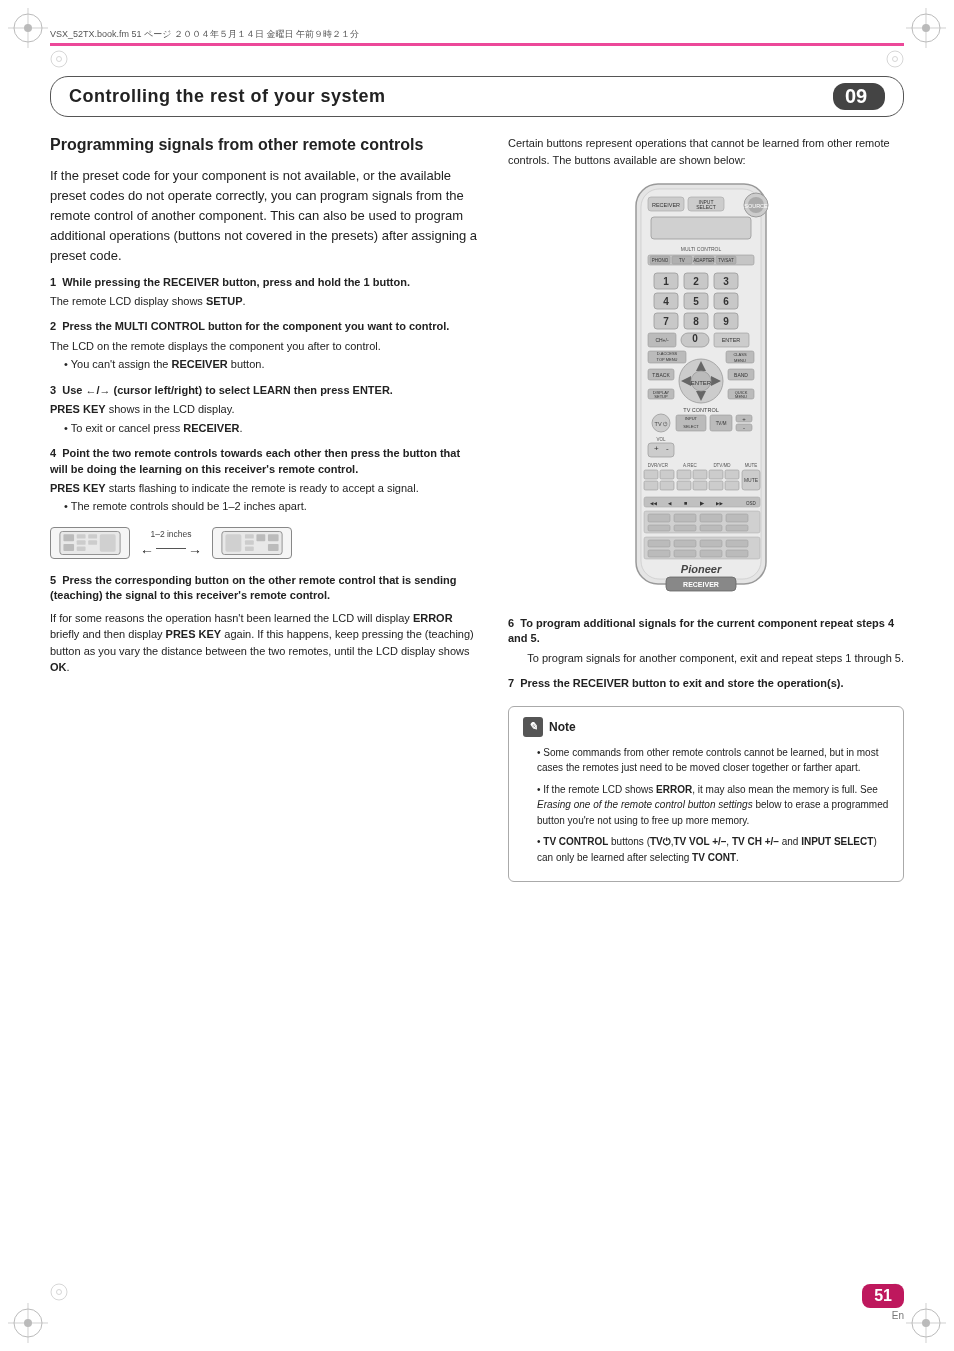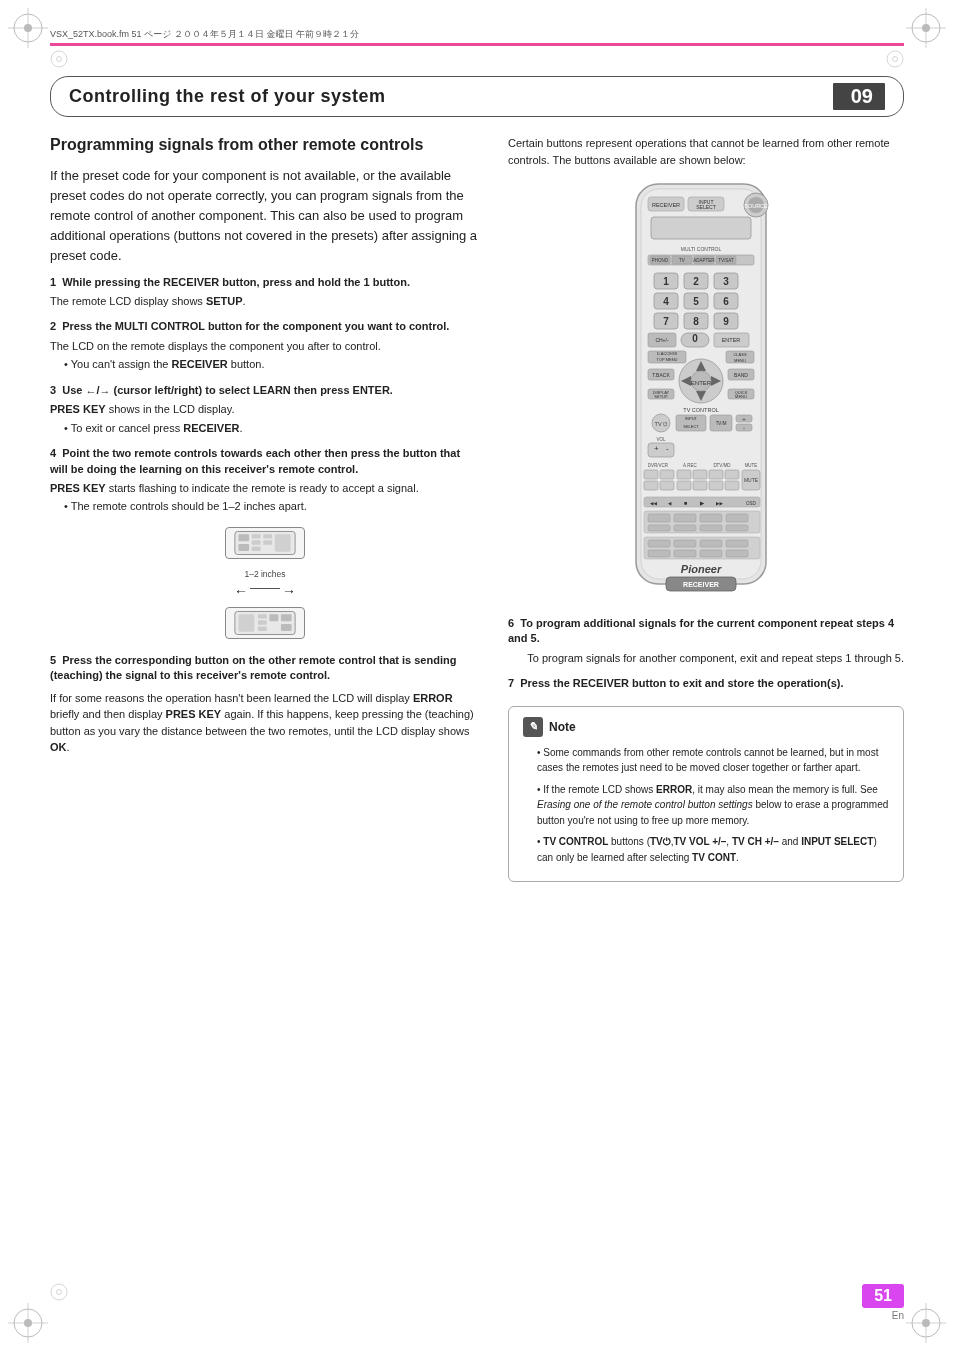--- a/index.html
+++ b/index.html
@@ -46,24 +46,24 @@
     .header-title {
       font-size: 18px;
       font-weight: bold;
       letter-spacing: 0.5px;
     }
     .chapter-badge {
       background: #444;
       color: #fff;
       font-size: 20px;
       font-weight: bold;
-      border-radius: 1px;
+      border-radius: 12px;
       padding: 2px 12px;
       min-width: 52px;
-      text-align: right;
+      text-align: left;
     }
 
     
     .filepath-bar {
       font-size: 9px;
       color: #555;
       margin: 6px 30px 0 30px;
       padding: 2px 0;
       border-bottom: 3px solid #ec4899;
     }
@@ -128,21 +128,20 @@
     b, strong { font-weight: bold; }
     em, i { }
 
     
     .remote-diagram {
       display: flex;
       align-items: center;
       justify-content: flex-start;
       margin: 12px 0 14px 0;
       gap: 10px;
-      flex-direction: column;
     }
     .remote-box {
       border: 1.5px solid #888;
       border-radius: 4px;
       background: #f5f5f5;
       padding: 4px 8px;
       font-size: 8px;
       color: #333;
       width: 80px;
       height: 32px;
@@ -241,26 +240,26 @@
     
     .page-footer {
       position: absolute;
       bottom: 30px;
       right: 50px;
       display: flex;
       flex-direction: column;
       align-items: flex-end;
     }
     .page-number-box {
-      background: #d946ef;
+      background: #be185d;
       color: #fff;
       font-weight: bold;
       font-size: 16px;
       padding: 3px 12px;
-      border-radius: 3px;
+      border-radius: 8px;
     }
     .page-lang {
       font-size: 10px;
       color: #777;
       margin-top: 2px;
     }
 
     
     .reg-mark {
       position: absolute;

